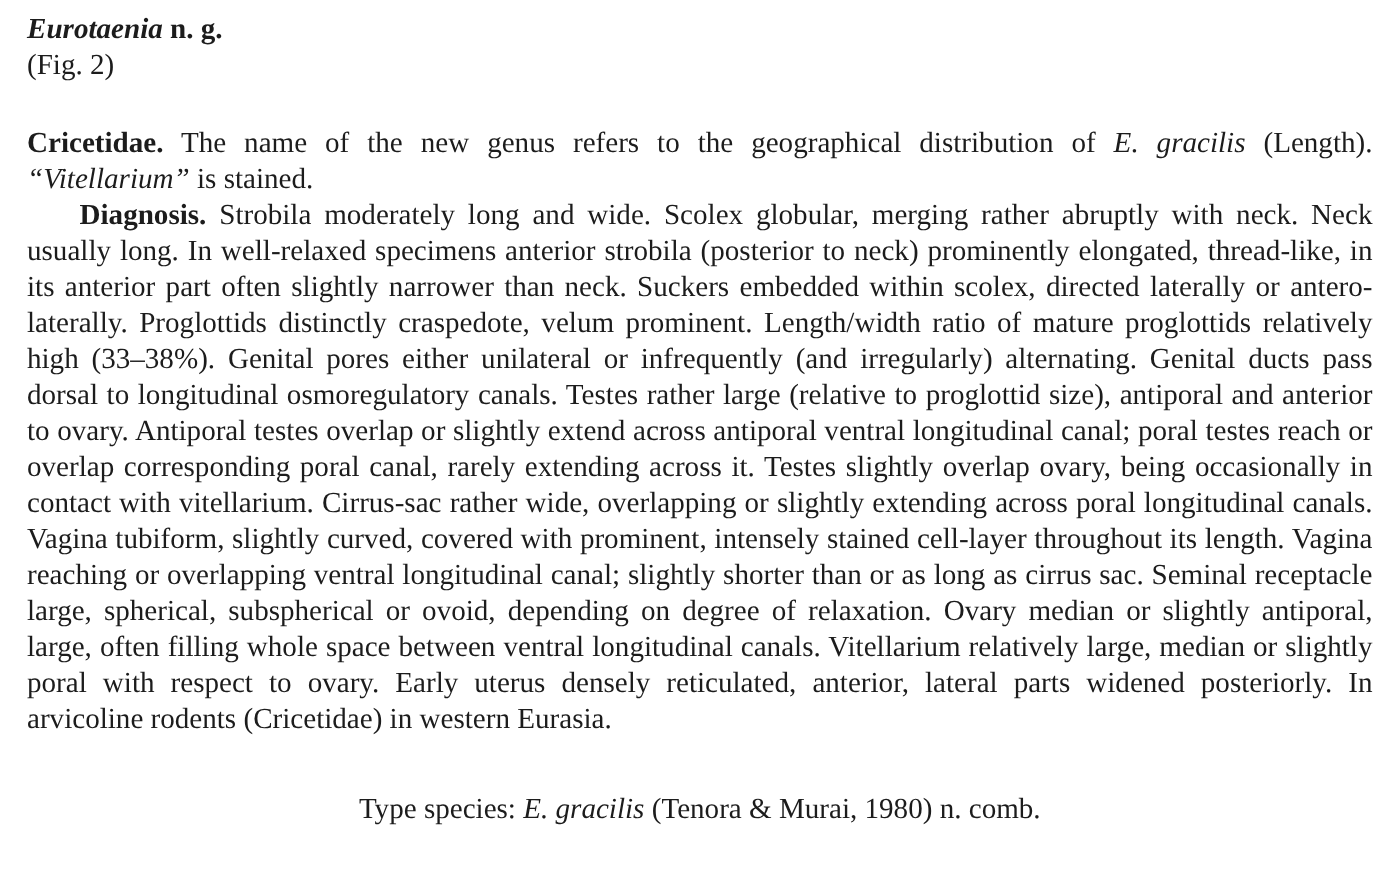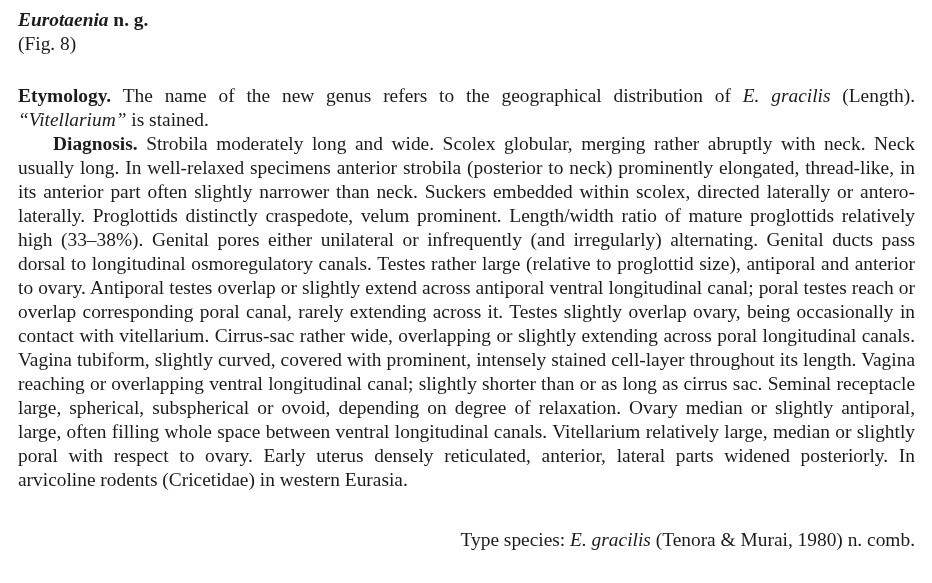--- a/index.html
+++ b/index.html
@@ -16,33 +16,33 @@
     background: #ffffff;
   }
   .b  { font-weight: bold; }
   .i  { font-style: italic; }
   .bi { font-weight: bold; font-style: italic; }
   .title-line { font-weight: bold; }
   p.body-par { margin: 0; text-align: justify; }
   #etymology-par { margin-top: 28px; }
   #diagnosis-par { text-indent: 35px; }
   .type-species-block { margin-top: 36px; }
-  .type-line { text-align: right; }
+  .type-line { text-align: center; }
   .synonym-line { padding-left: 110px; text-align: left; }
 </style>
 </head>
 <body>
 
 <div class="page">
 
   <div class="title-line"><span class="bi">Eurotaenia</span><span class="b"> n. g.</span></div>
 
-  <div>(Fig. 8)</div>
+  <div>(Fig. 2)</div>
 
-  <p class="body-par" id="etymology-par"><span class="b">Etymology.</span><span> The name of the new genus refers to the geographical distribution of </span><span class="i">E. gracilis</span><span> (Length). </span><span class="i">“Vitellarium”</span><span> is stained.</span></p>
+  <p class="body-par" id="etymology-par"><span class="b">Cricetidae.</span><span> The name of the new genus refers to the geographical distribution of </span><span class="i">E. gracilis</span><span> (Length). </span><span class="i">“Vitellarium”</span><span> is stained.</span></p>
 
   <p class="body-par" id="diagnosis-par"><span class="b">Diagnosis.</span><span> Strobila moderately long and wide. Scolex globular, merging rather abruptly with neck. Neck usually long. In well-relaxed specimens anterior strobila (posterior to neck) prominently elongated, thread-like, in its anterior part often slightly narrower than neck. Suckers embedded within scolex, directed laterally or antero-laterally. Proglottids distinctly craspedote, velum prominent. Length/width ratio of mature proglottids relatively high (33–38%). Genital pores either unilateral or infrequently (and irregularly) alternating. Genital ducts pass dorsal to longitudinal osmoregulatory canals. Testes rather large (relative to proglottid size), antiporal and anterior to ovary. Antiporal testes overlap or slightly extend across antiporal ventral longitudinal canal; poral testes reach or overlap corresponding poral canal, rarely extending across it. Testes slightly overlap ovary, being occasionally in contact with vitellarium. Cirrus-sac rather wide, overlapping or slightly extending across poral longitudinal canals. Vagina tubiform, slightly curved, covered with prominent, intensely stained cell-layer throughout its length. Vagina reaching or overlapping ventral longitudinal canal; slightly shorter than or as long as cirrus sac. Seminal receptacle large, spherical, subspherical or ovoid, depending on degree of relaxation. Ovary median or slightly antiporal, large, often filling whole space between ventral longitudinal canals. Vitellarium relatively large, median or slightly poral with respect to ovary. Early uterus densely reticulated, anterior, lateral parts widened posteriorly. In arvicoline rodents (Cricetidae) in western Eurasia.</span></p>
 
   <div class="type-species-block">
     <div class="type-line"><span>Type species: </span><span class="i">E. gracilis</span><span> (Tenora &amp; Murai, 1980) n. comb.</span></div>
   </div>
 
 </div>
 
 </body></html>

